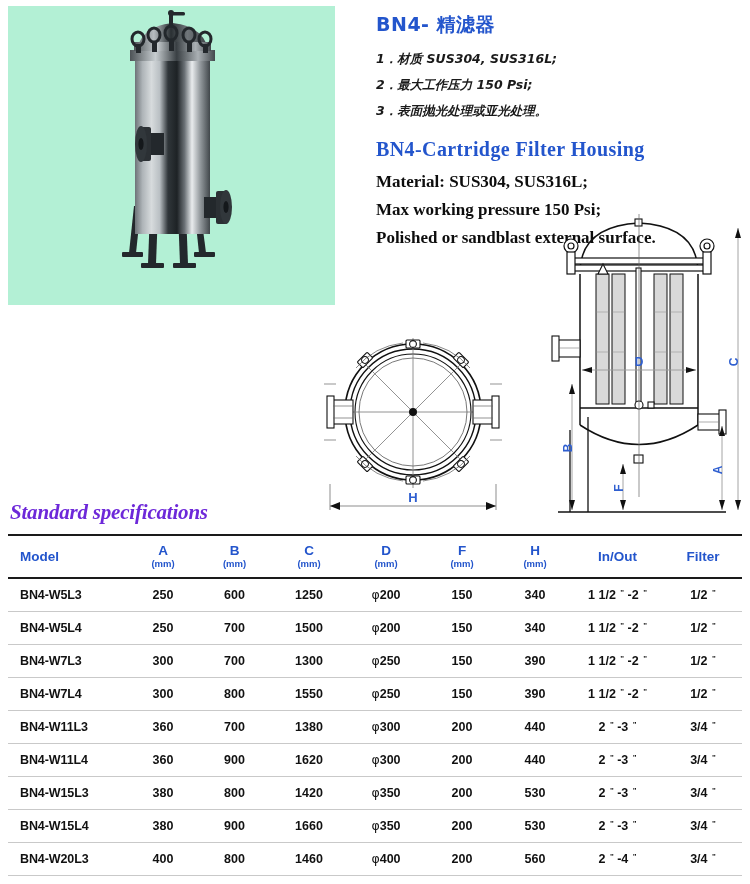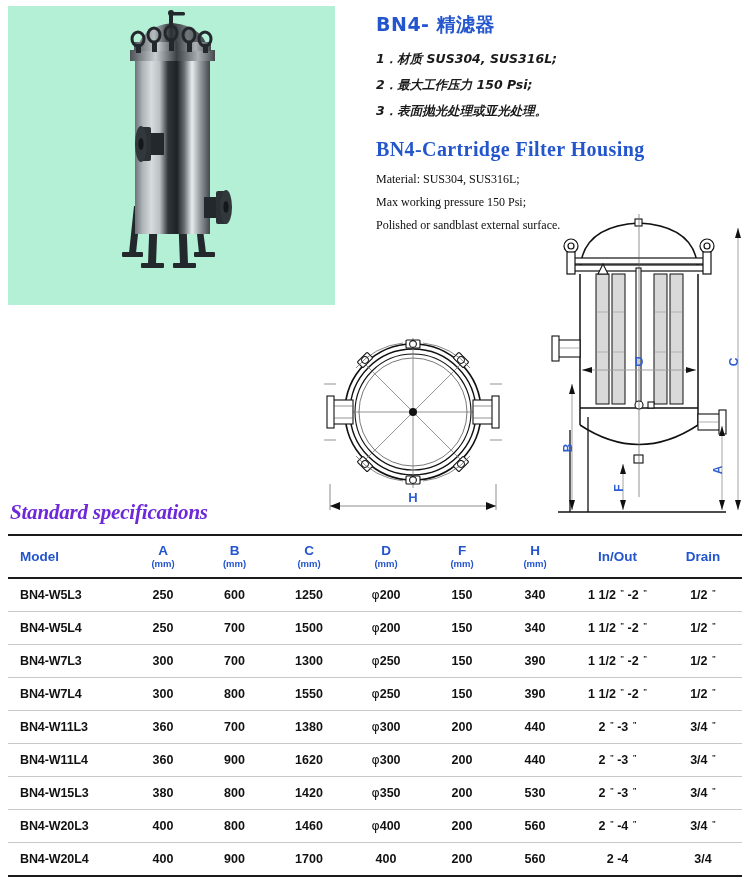--- a/index.html
+++ b/index.html
@@ -66,23 +66,23 @@
     font-family: "Liberation Serif", "DejaVu Serif", serif;
     margin: 18px 0 11px 0;
     letter-spacing: .4px;
   }
   .spec-list-en {
     margin: 0;
     padding: 0;
     list-style: none;
   }
   .spec-list-en li {
-    font-size: 12px;
+    font-size: 17px;
     color: #0d0d0d;
-    font-weight: 400;
+    font-weight: 700;
     font-family: "Liberation Serif", "DejaVu Serif", serif;
     margin-bottom: 8px;
     white-space: nowrap;
   }
 
   
   .drawing-top {
     position: absolute;
     left: 300px;
     top: 338px;
@@ -532,21 +532,21 @@
           <span class="unit">(mm)</span>
         </th>
         <th>
           <span>H</span>
           <span class="unit">(mm)</span>
         </th>
         <th>
           <span>In/Out</span>
         </th>
         <th>
-          <span>Drain</span>
+          <span>Filter</span>
         </th>
       </tr>
     </thead>
     <tbody id="spec-body">
         <tr>
           <td class="model">BN4-W5L3</td>
           <td>250</td>
           <td>600</td>
           <td>1250</td>
           <td><span class="phi">φ</span>200</td>
@@ -615,20 +615,31 @@
           <td>380</td>
           <td>800</td>
           <td>1420</td>
           <td><span class="phi">φ</span>350</td>
           <td>200</td>
           <td>530</td>
           <td>2 <span class="inch">"</span> -3 <span class="inch">"</span></td>
           <td>3/4 <span class="inch">"</span></td>
         </tr>
         <tr>
+          <td class="model">BN4-W15L4</td>
+          <td>380</td>
+          <td>900</td>
+          <td>1660</td>
+          <td><span class="phi">φ</span>350</td>
+          <td>200</td>
+          <td>530</td>
+          <td>2 <span class="inch">"</span> -3 <span class="inch">"</span></td>
+          <td>3/4 <span class="inch">"</span></td>
+        </tr>
+        <tr>
           <td class="model">BN4-W20L3</td>
           <td>400</td>
           <td>800</td>
           <td>1460</td>
           <td><span class="phi">φ</span>400</td>
           <td>200</td>
           <td>560</td>
           <td>2 <span class="inch">"</span> -4 <span class="inch">"</span></td>
           <td>3/4 <span class="inch">"</span></td>
         </tr>

